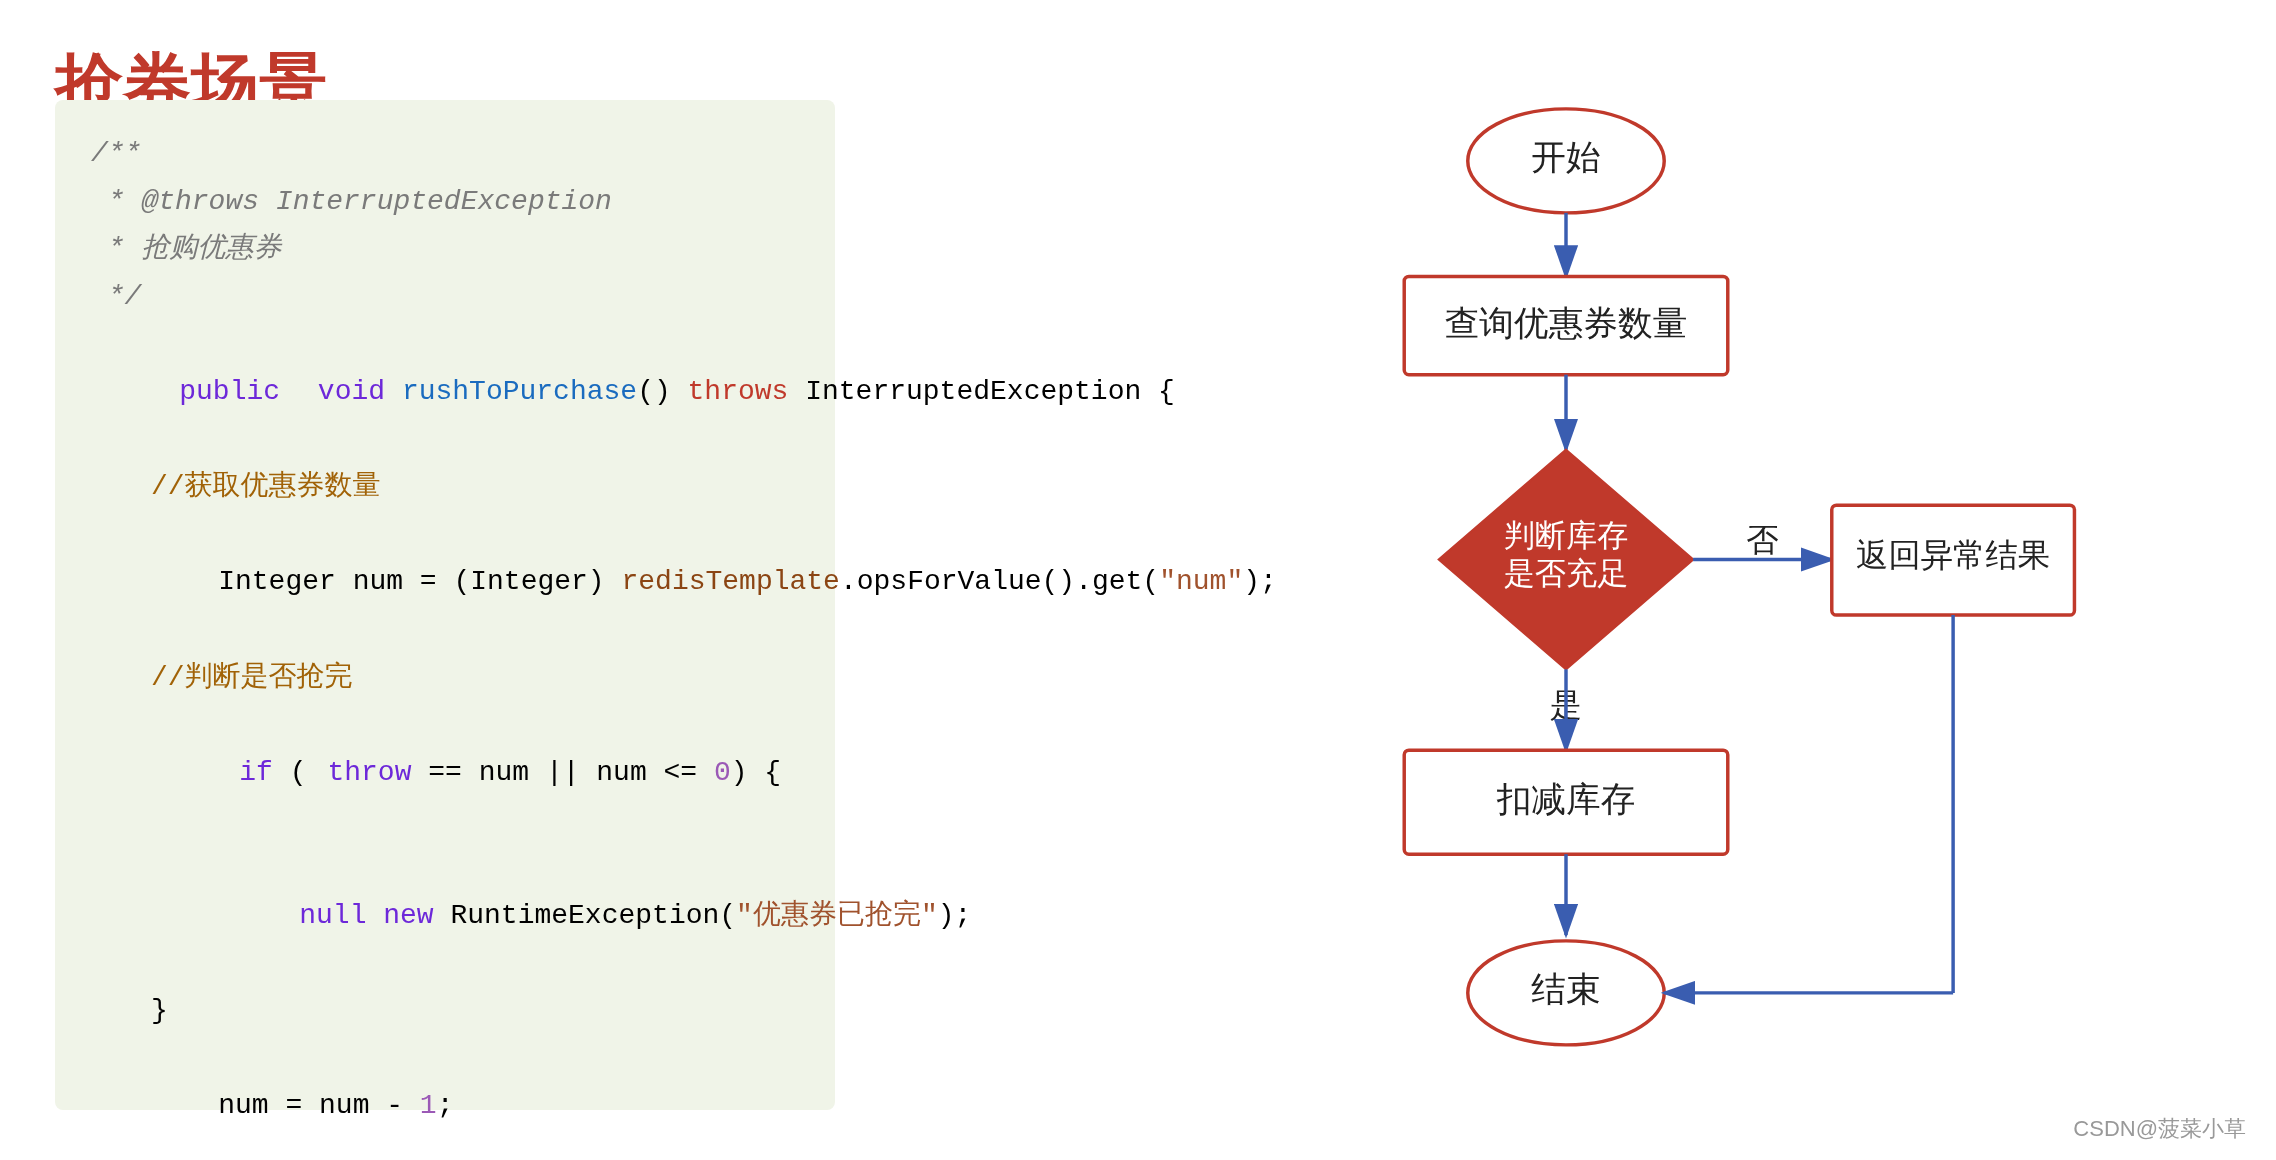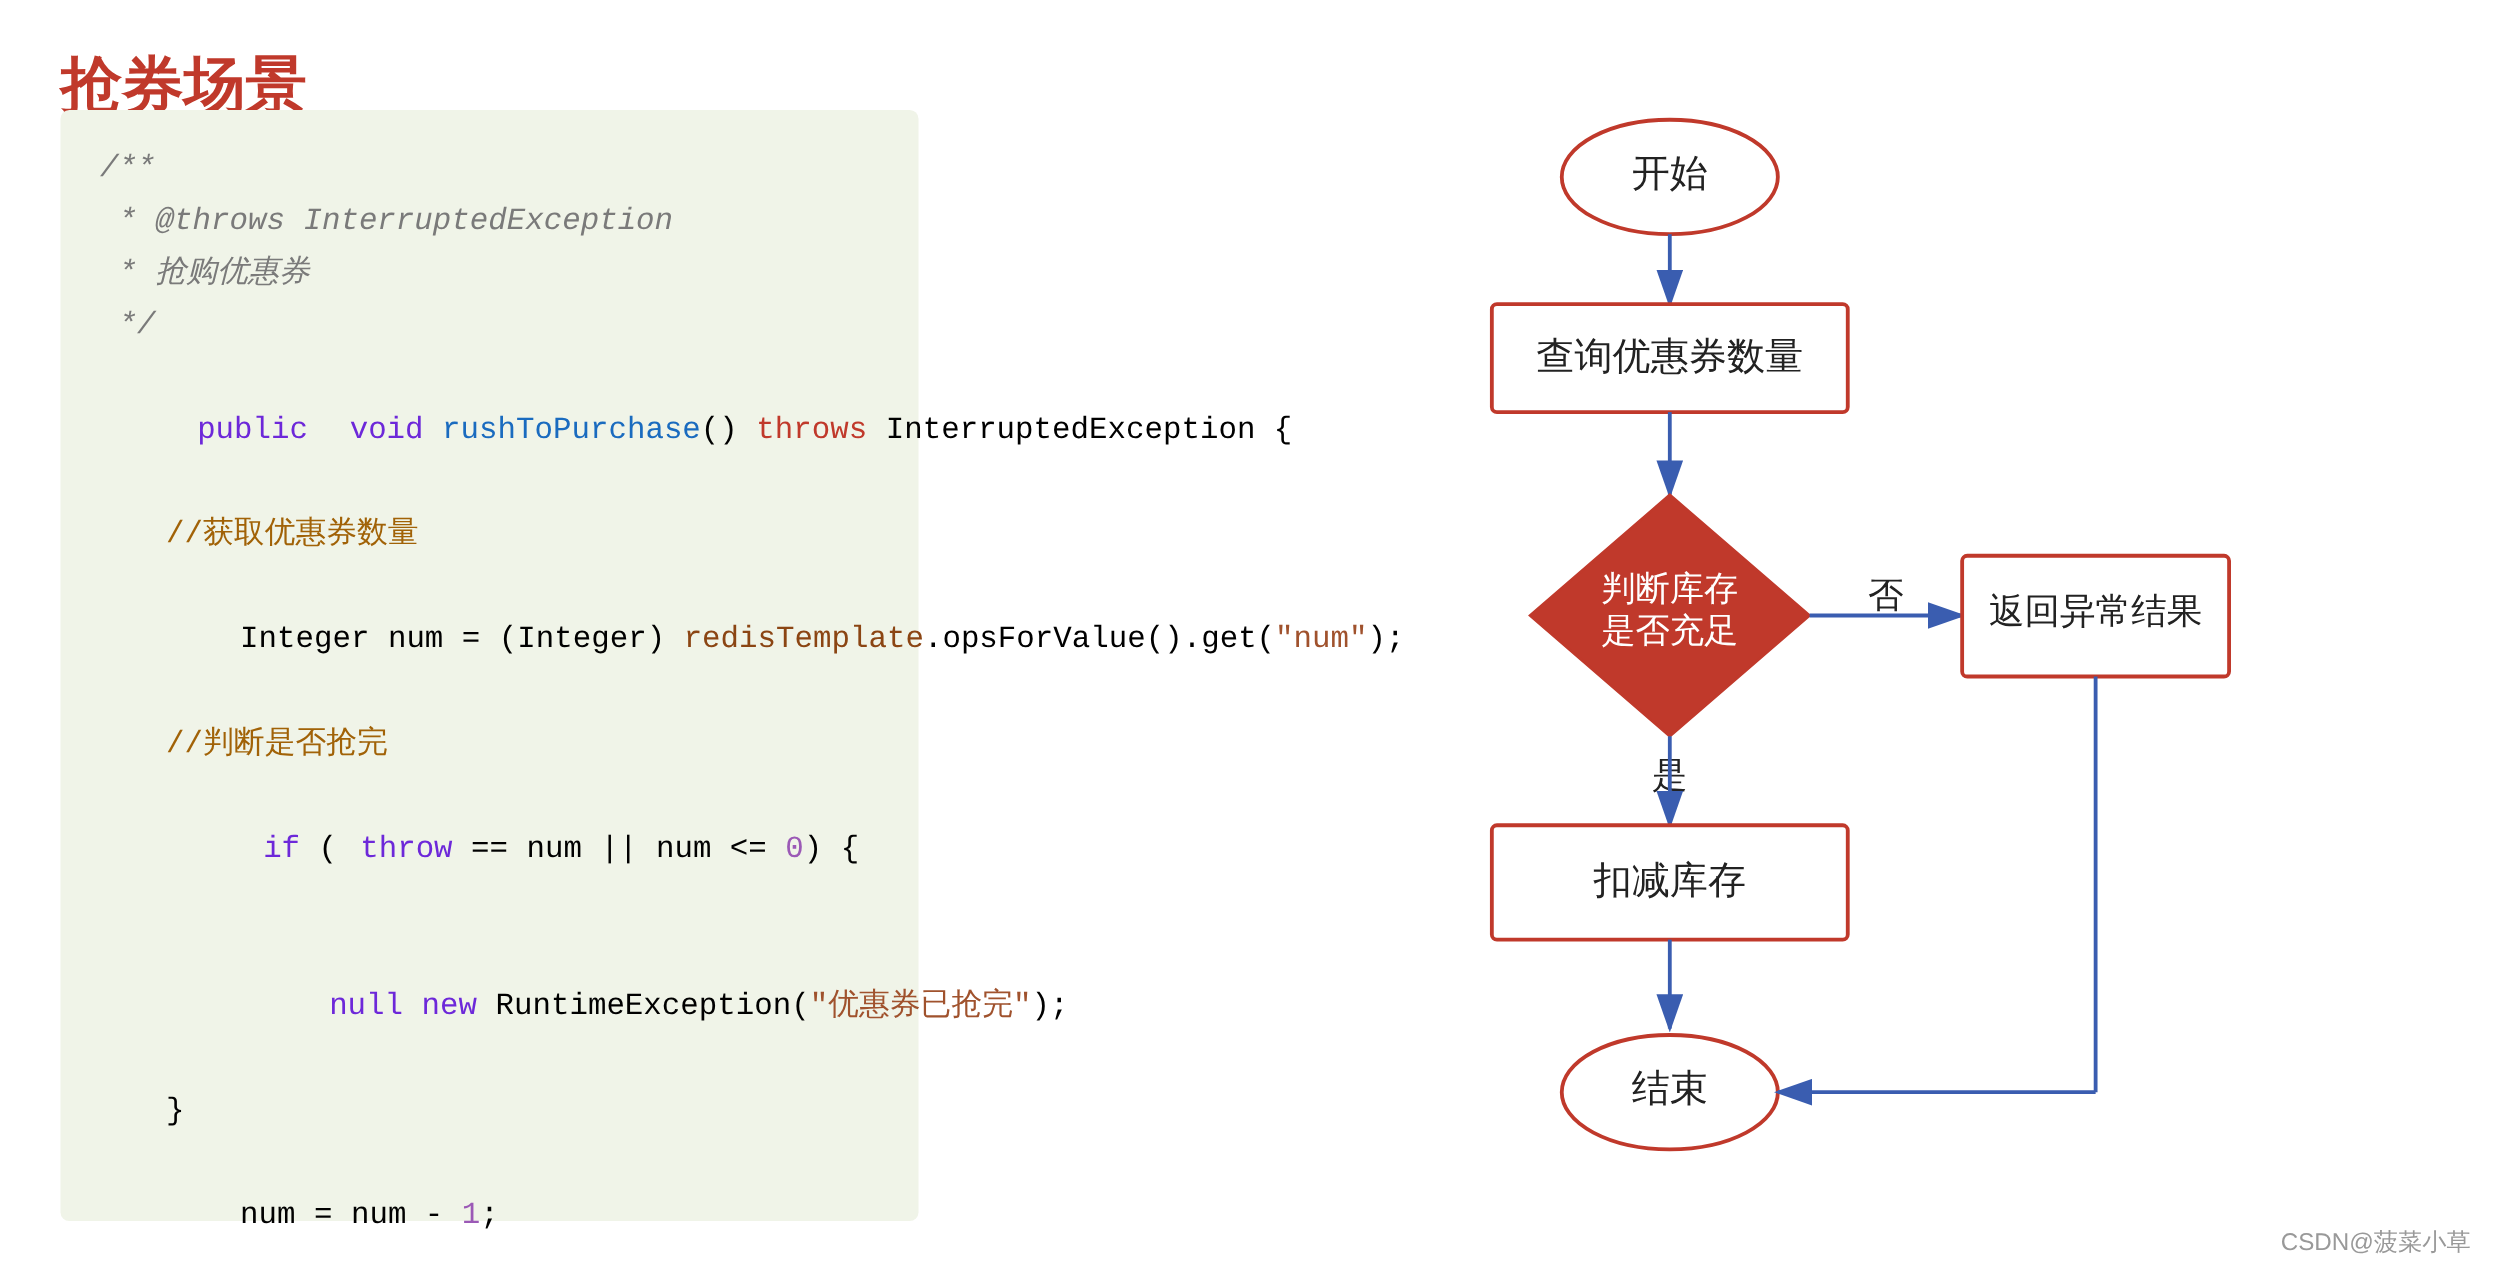--- a/index.html
+++ b/index.html
@@ -10,21 +10,21 @@
       font-family: 'Microsoft YaHei', 'SimHei', Arial, sans-serif;
       overflow: hidden;
       position: relative;
     }
 
     
     .page-title {
       position: absolute;
       top: 40px;
       left: 55px;
-      font-size: 56px;
+      font-size: 68px;
       font-weight: bold;
       color: #c0392b;
     }
 
     
     .code-block {
       position: absolute;
       top: 100px;
       left: 55px;
       width: 780px;
@@ -46,21 +46,21 @@
     .code-cn-comment { color: #a16207; }
 
     .code-line { display: block; white-space: pre; }
     .indent1 { padding-left: 60px; }
     .indent2 { padding-left: 120px; }
 
     
     .flowchart-area {
       position: absolute;
       top: 80px;
-      left: 848px;
+      left: 896px;
       width: 1340px;
       height: 1040px;
     }
 
     
     .flowchart-svg {
       width: 100%;
       height: 100%;
     }
 

